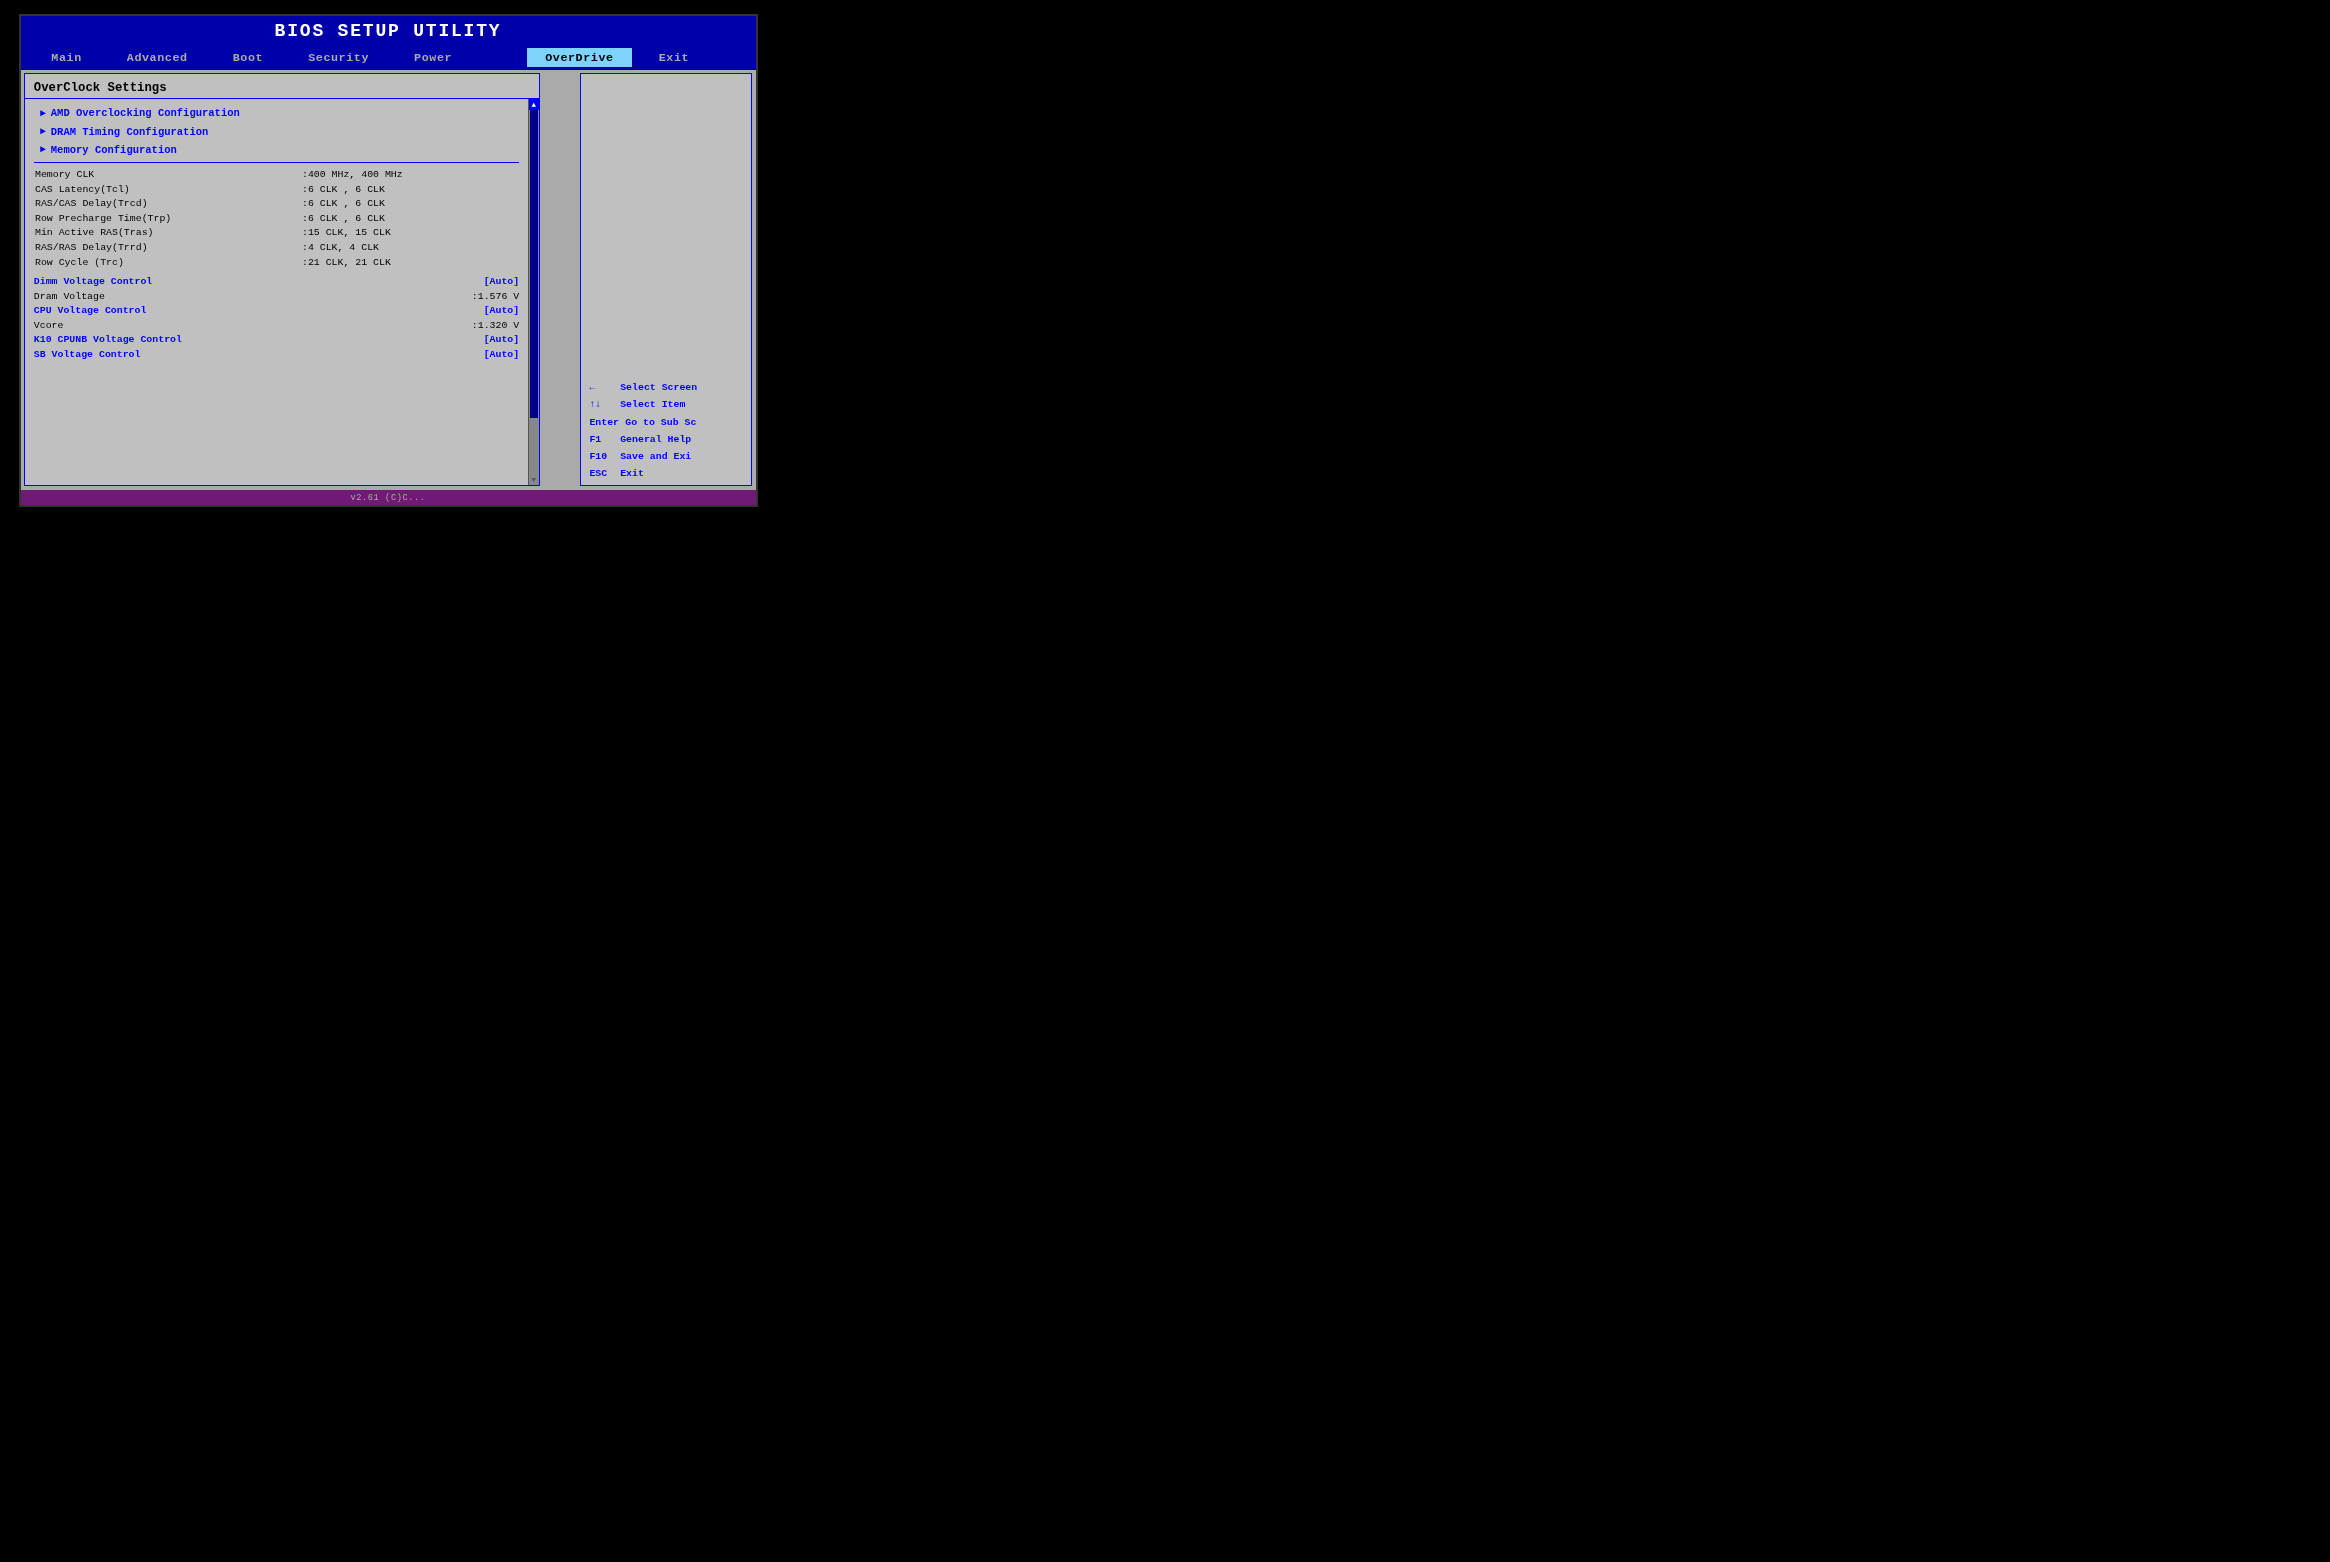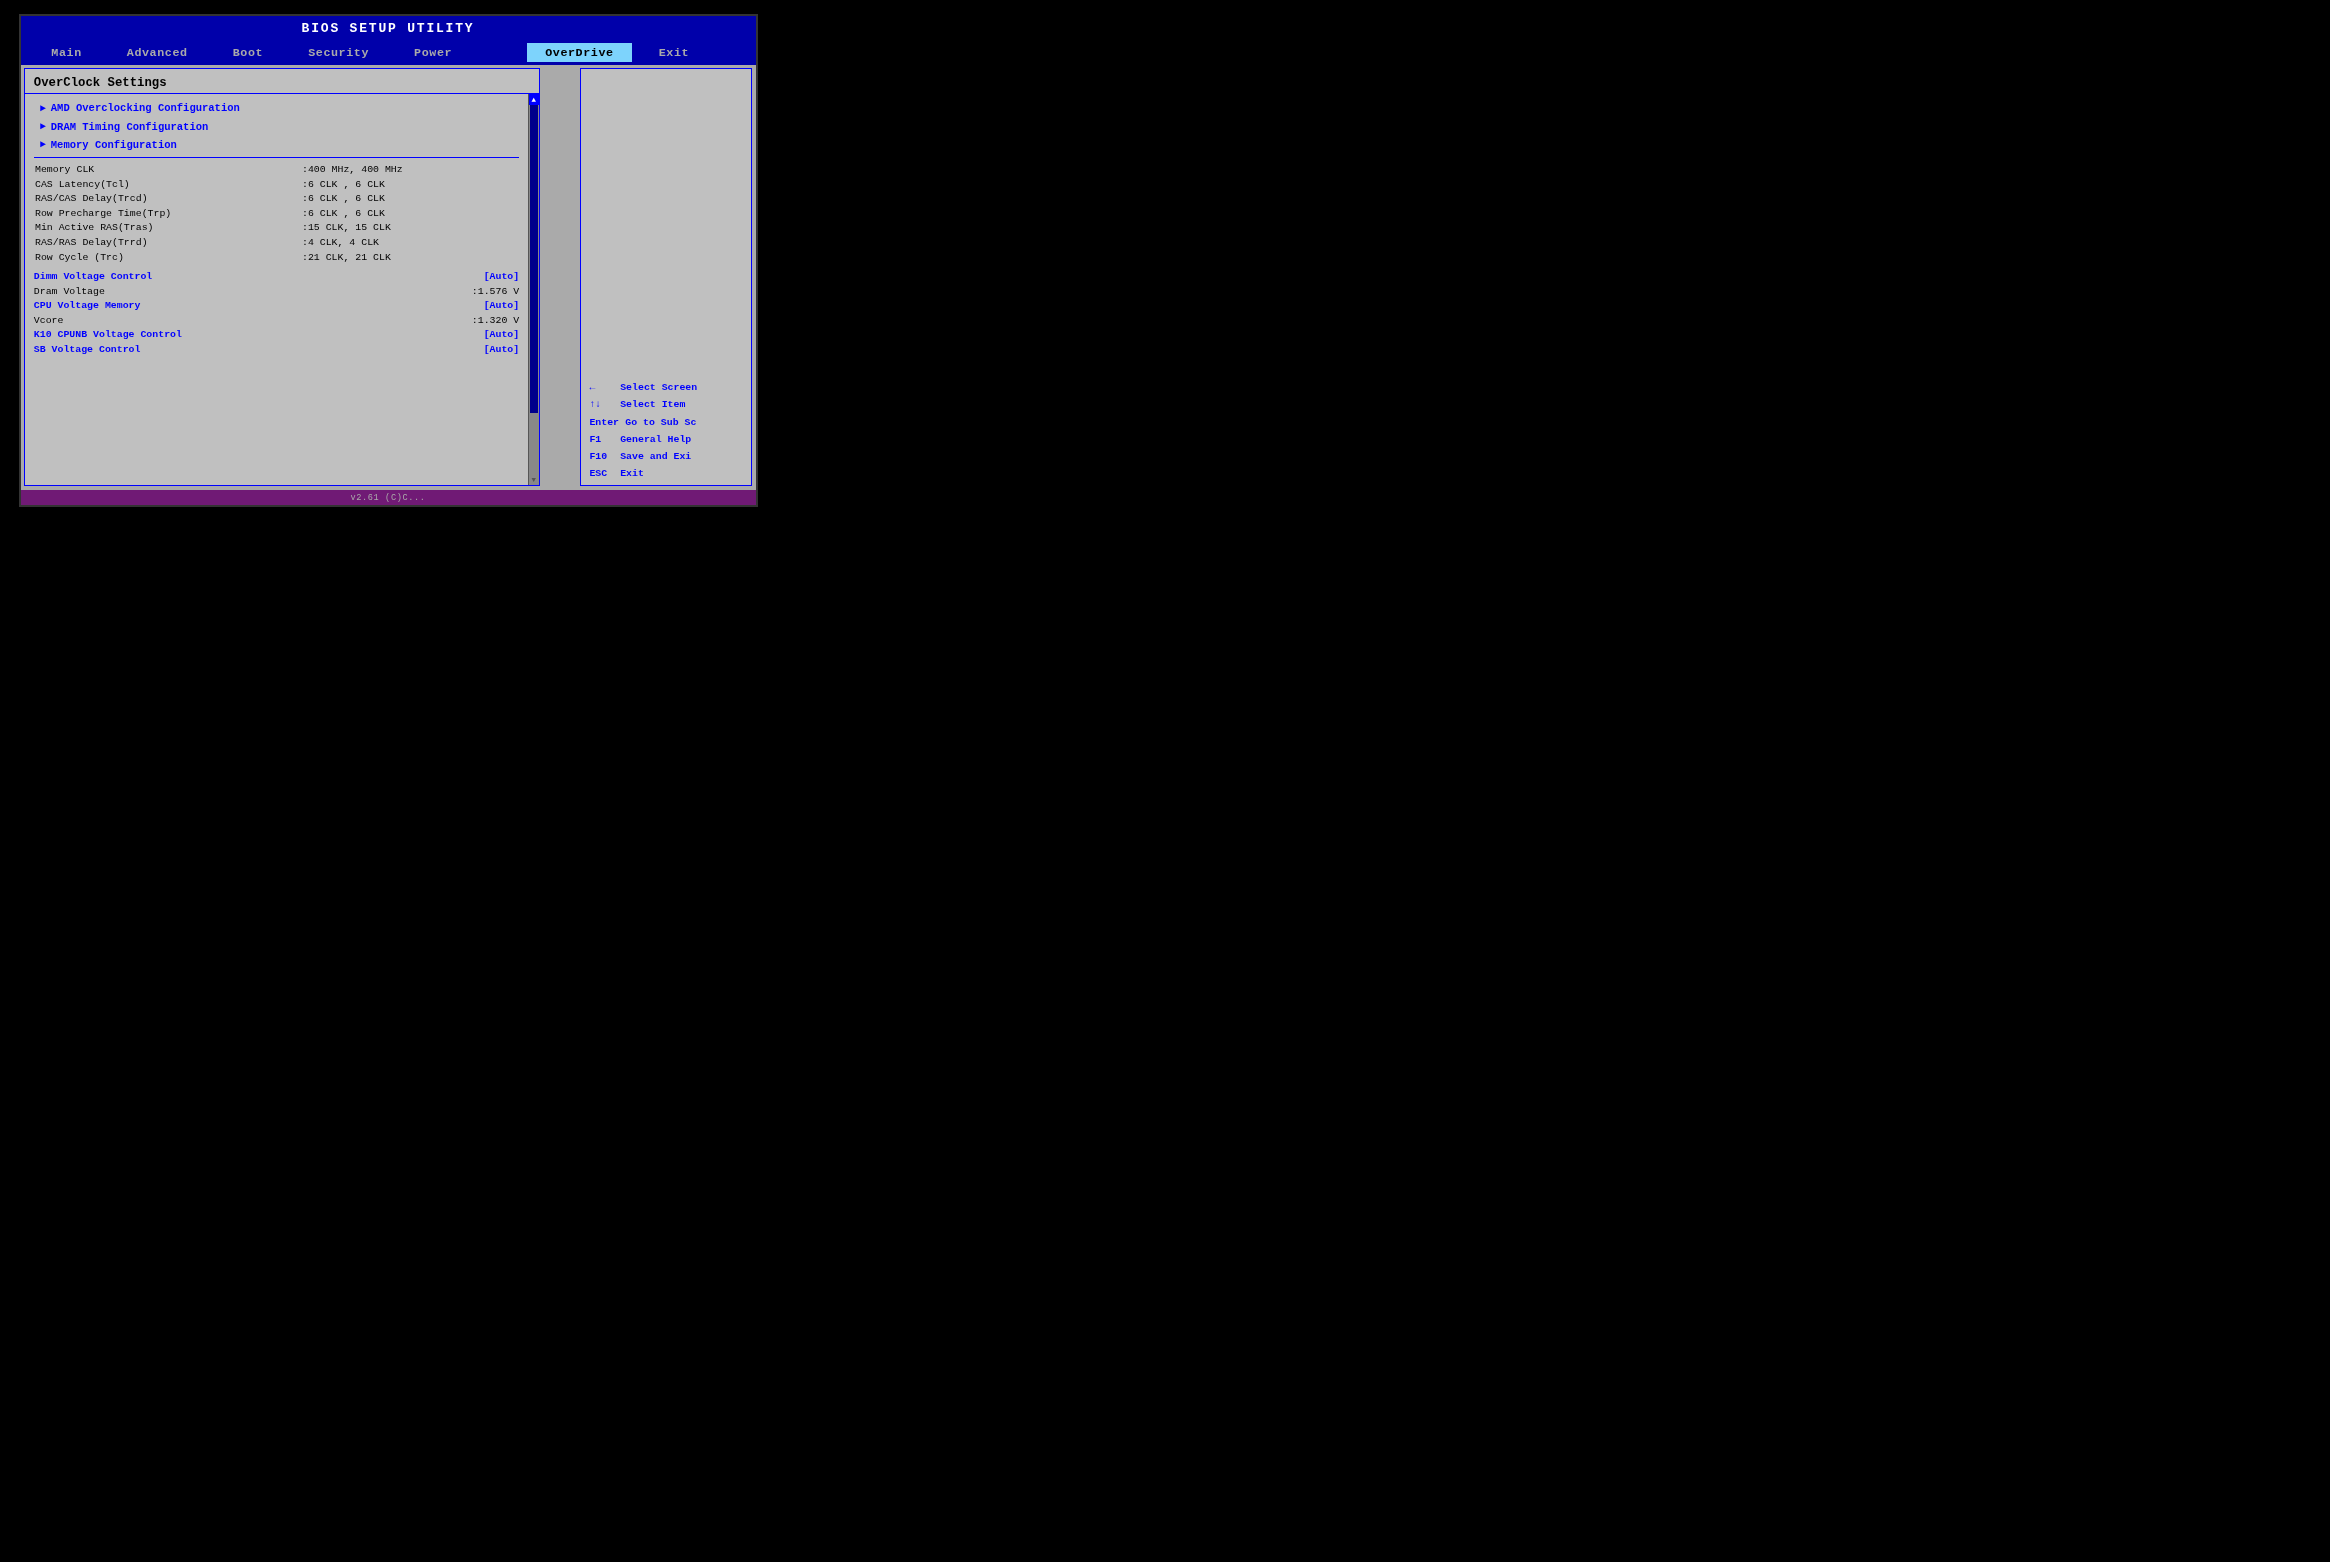--- a/index.html
+++ b/index.html
@@ -19,21 +19,21 @@
       height: 493px;
       background: #aaa;
       border: 2.5px solid #333;
       display: flex;
       flex-direction: column;
     }
     .title-bar {
       background: #0000aa;
       color: #fff;
       text-align: center;
-      font-size: 13px;
+      font-size: 18px;
       font-weight: bold;
       padding: 4.9px 0;
       letter-spacing: 1.8px;
     }
     .menu-bar {
       background: #0000aa;
       display: flex;
       flex-direction: row;
       padding: 2.5px 12.3px;
       gap: 8px;
@@ -273,21 +273,21 @@
           <div class="voltage-section">
             <div class="voltage-row blue-label">
               <span>Dimm Voltage Control</span>
               <span>[Auto]</span>
             </div>
             <div class="voltage-row normal-label">
               <span>Dram Voltage</span>
               <span>:1.576 V</span>
             </div>
             <div class="voltage-row blue-label">
-              <span>CPU Voltage Memory</span>
+              <span>CPU Voltage Control</span>
               <span>[Auto]</span>
             </div>
             <div class="voltage-row normal-label">
               <span>Vcore</span>
               <span>:1.320 V</span>
             </div>
             <div class="voltage-row blue-label">
               <span>K10 CPUNB Voltage Control</span>
               <span>[Auto]</span>
             </div>

